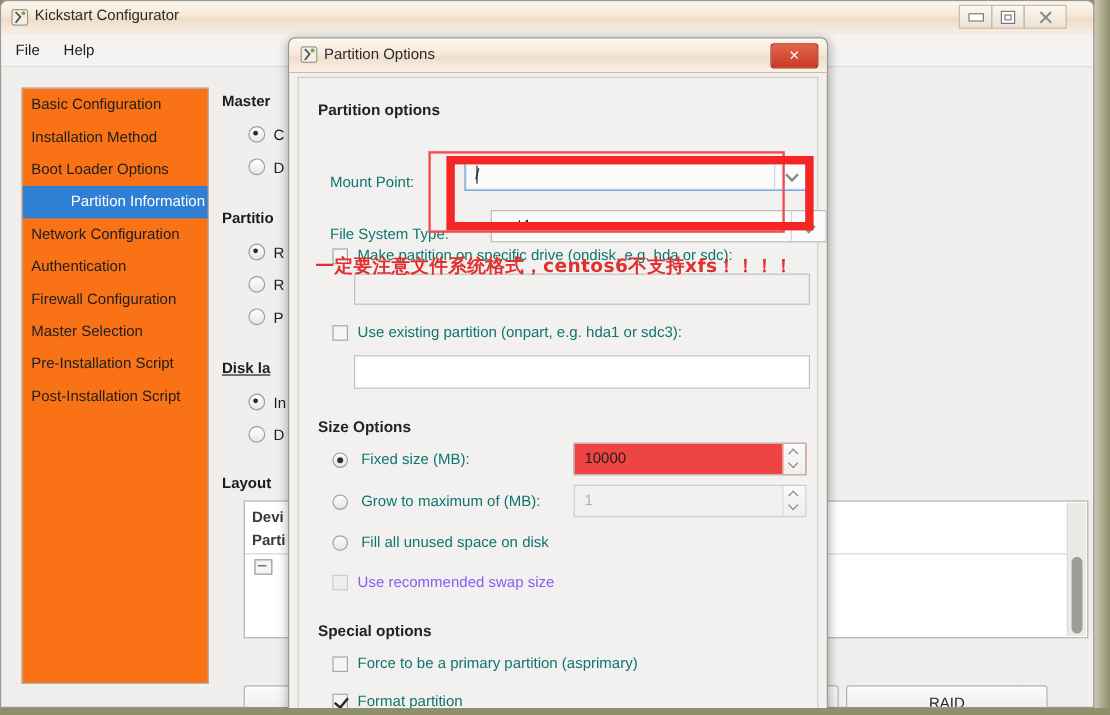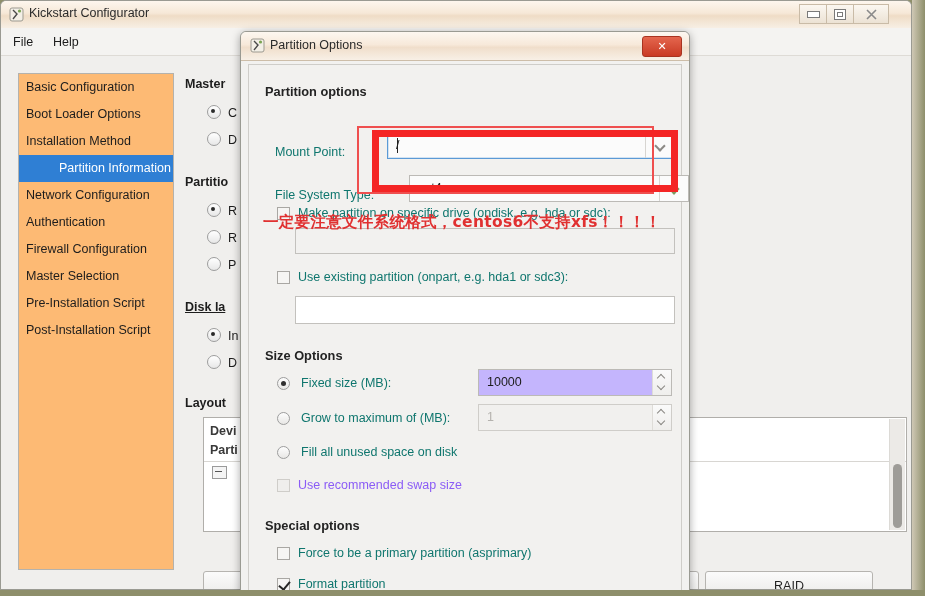--- a/index.html
+++ b/index.html
@@ -53,21 +53,21 @@
   }
   .menu-item{
     position:absolute;top:6px;font-size:12.5px;color:#1c1c1c;padding:1px 4px;cursor:default;
   }
   .menu-file{left:8px;}
   .menu-help{left:48px;}
 
   
   .sidebar{
     position:absolute;left:17px;top:72px;width:156px;height:497px;
-    background:#fdba74;border:1px solid #b4b2ad;box-sizing:border-box;
+    background:#f97316;border:1px solid #b4b2ad;box-sizing:border-box;
   }
   .side-item{
     position:relative;height:27px;line-height:27px;padding-left:7px;
     font-size:12.5px;color:#1d1d1d;white-space:nowrap;cursor:default;
   }
   .side-item.selected{background:#2f7fd4;color:#fff;padding-left:40px;}
 
   
   .content{
     position:absolute;left:184px;top:64px;right:10px;bottom:10px;
@@ -167,21 +167,21 @@
     border:1px solid #a9a7a3;background:#f6f5f3;box-sizing:border-box;
   }
   .cbox.checked:after{
     content:"";position:absolute;left:3px;top:0px;width:5px;height:9px;
     border-right:2px solid #262626;border-bottom:2px solid #262626;transform:rotate(40deg);
   }
   .dim{color:#8b5cf6;}
   .cbox.dim{border-color:#cfcdc9;background:#efeeec;}
 
   .spin{
-    position:absolute;height:27px;background:#c4b5fd;border:1px solid #bcbab6;box-sizing:border-box;
+    position:absolute;height:27px;background:#ef4444;border:1px solid #bcbab6;box-sizing:border-box;
   }
   .spin.disabled{background:#f1f0ee;border-color:#cfcdc9;}
   .spin .sval{position:absolute;left:8px;top:5px;font-size:12.5px;color:#1d1d1d;}
   .spin.disabled .sval{color:#b4b2ae;}
   .spin .sbtns{
     position:absolute;right:0;top:0;bottom:0;width:18px;border-left:1px solid #dedcd8;
     background:linear-gradient(to bottom,#fafafa,#efeeec);
   }
   .sarrow{position:absolute;left:5px;width:8px;height:8px;}
   .sarrow.up{top:4px;}
@@ -257,22 +257,22 @@
       </div>
     </div>
 
     <div class="menubar">
       <span class="menu-item menu-file">File</span>
       <span class="menu-item menu-help">Help</span>
     </div>
 
     <div class="sidebar">
       <div class="side-item">Basic Configuration</div>
+      <div class="side-item">Installation Method</div>
       <div class="side-item">Boot Loader Options</div>
-      <div class="side-item">Installation Method</div>
       <div class="side-item selected">Partition Information</div>
       <div class="side-item">Network Configuration</div>
       <div class="side-item">Authentication</div>
       <div class="side-item">Firewall Configuration</div>
       <div class="side-item">Master Selection</div>
       <div class="side-item">Pre-Installation Script</div>
       <div class="side-item">Post-Installation Script</div>
     </div>
 
     <div class="content">

